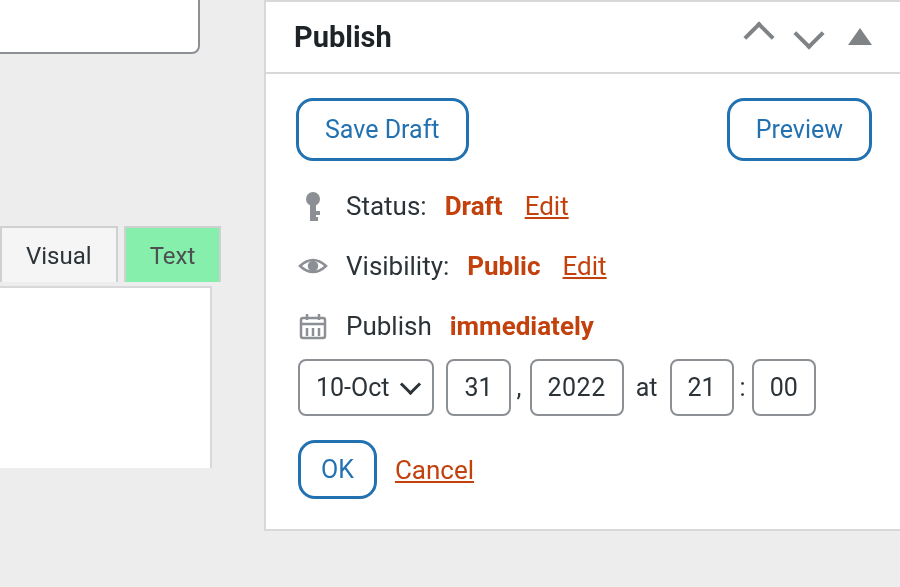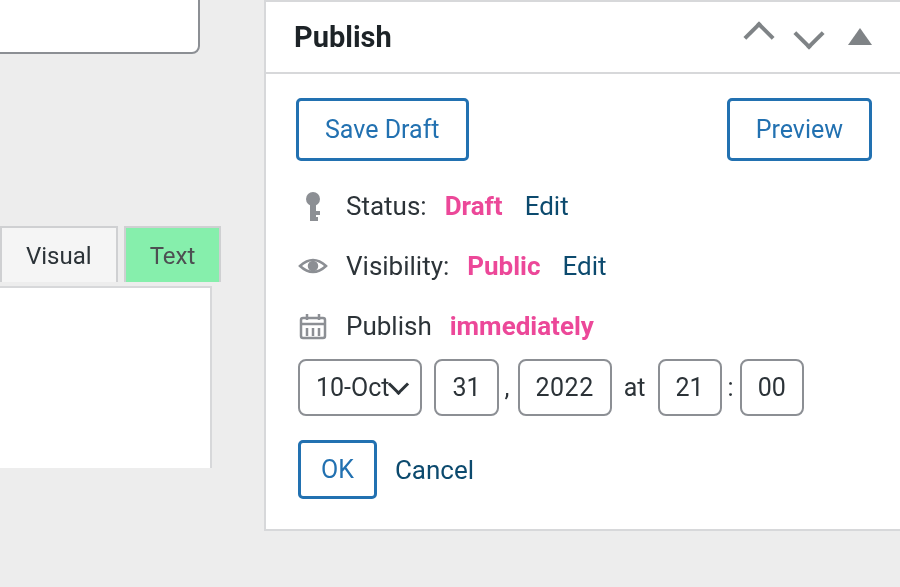--- a/index.html
+++ b/index.html
@@ -91,57 +91,57 @@
   .chev.down{transform:rotate(-45deg);margin-top:-4px}
 
   .section{padding:24px 30px 30px}
 
   .btn-row{display:flex;justify-content:space-between;margin-bottom:30px}
   .btn{
     display:inline-block;
     border:3px solid #2271b1;
     color:#2271b1;
     background:#fff;
-    border-radius:5px;
+    border-radius:17px;
     padding:14px 26px;
     font-size:25px;
     cursor:pointer;
   }
   .btn.small{padding:12px 20px;font-size:25px}
 
   .meta-row{
     display:flex;
     align-items:center;
     gap:18px;
     font-size:26px;
     margin:0 0 30px 2px;
     color:#2c3338;
   }
   .meta-row .icon{color:#8c8f94;width:30px;display:flex;justify-content:center}
-  .meta-row strong{font-weight:700;color:#ec4899}
-  .edit-link{color:#0c4a6e;cursor:pointer;margin-left:4px}
+  .meta-row strong{font-weight:700;color:#c2410c}
+  .edit-link{color:#c2410c;text-decoration:underline;cursor:pointer;margin-left:4px}
 
   .date-row{
     display:flex;
     align-items:center;
     gap:12px;
     font-size:25px;
     margin:0 0 24px 2px;
     flex-wrap:nowrap;
   }
   .date-box{
     border:2px solid #8c8f94;
     border-radius:8px;
     padding:12px 16px;
     font-size:25px;
     color:#2c3338;
     background:#fff;
     display:flex;
     align-items:center;
-    gap:2px;
+    gap:14px;
     min-height:28px;
   }
   .date-box.sel{padding-right:14px}
   .date-box.year{letter-spacing:0.5px}
   .chev-small{display:inline-block;width:12px;height:12px;border:3px solid #2c3338;border-top:none;border-right:none;transform:rotate(-45deg);margin-top:-6px}
 
   .at-text{font-size:25px;color:#2c3338}
 
   .confirm-row{display:flex;align-items:center;gap:14px;margin-left:2px}
 

